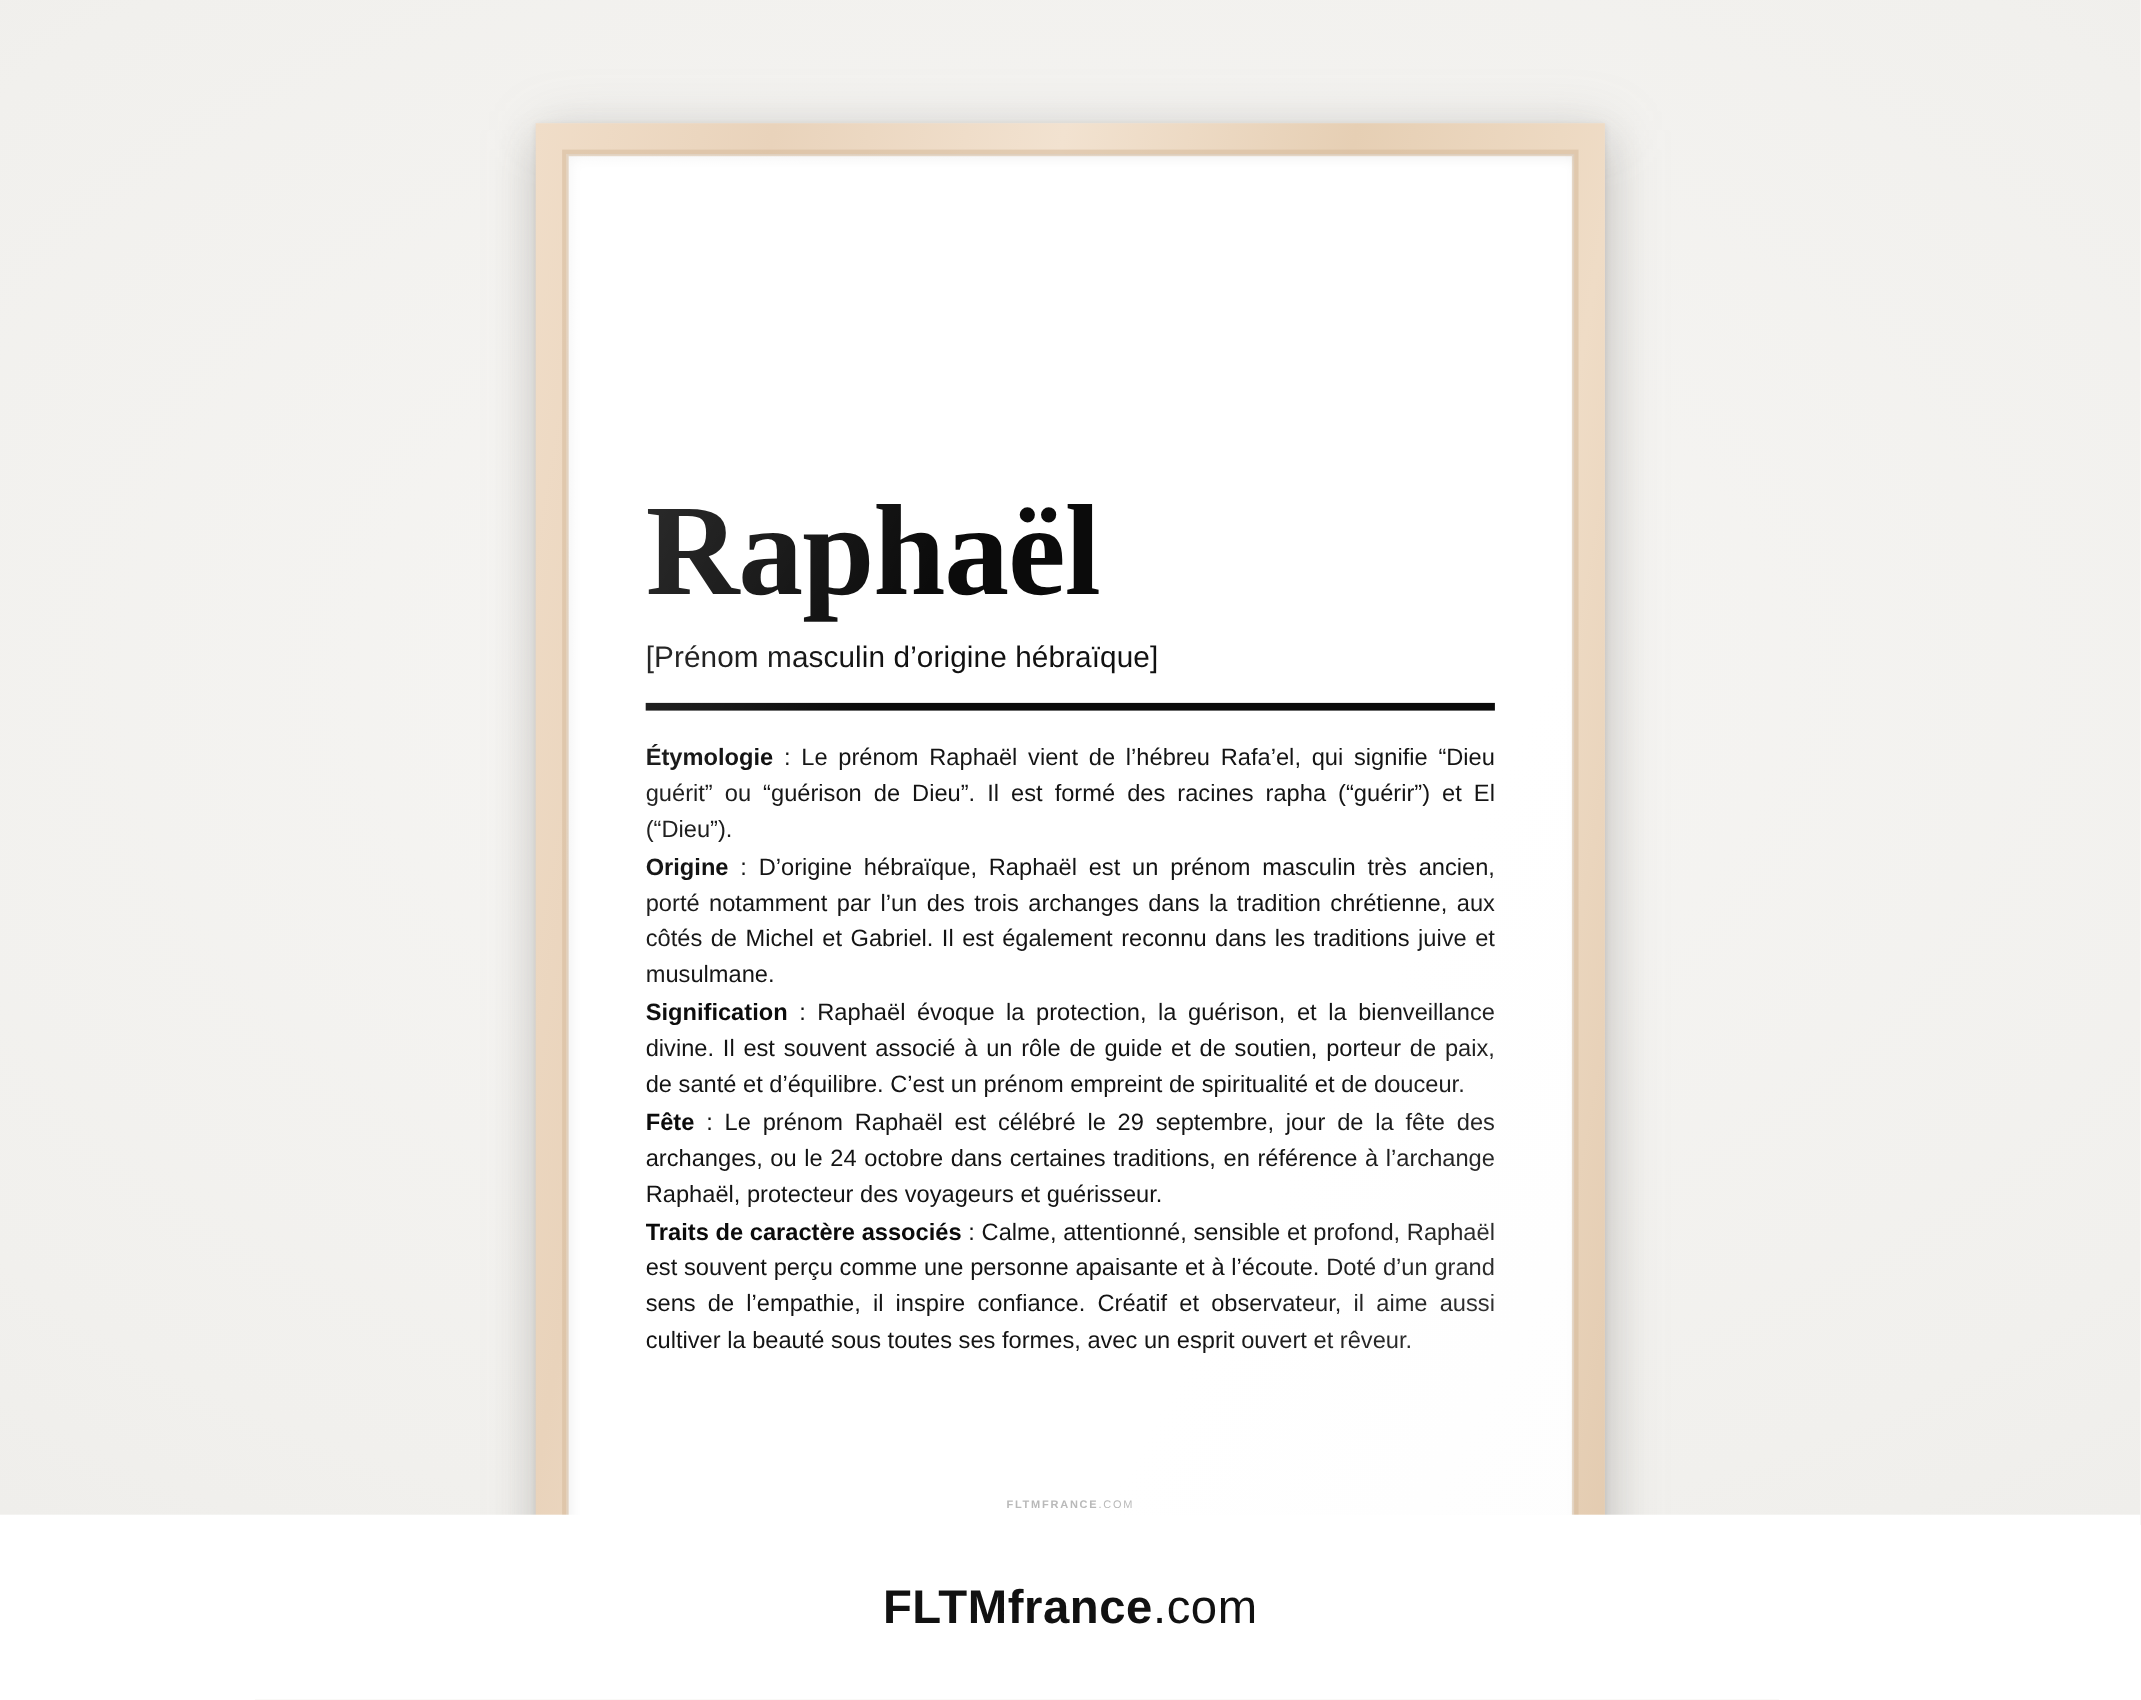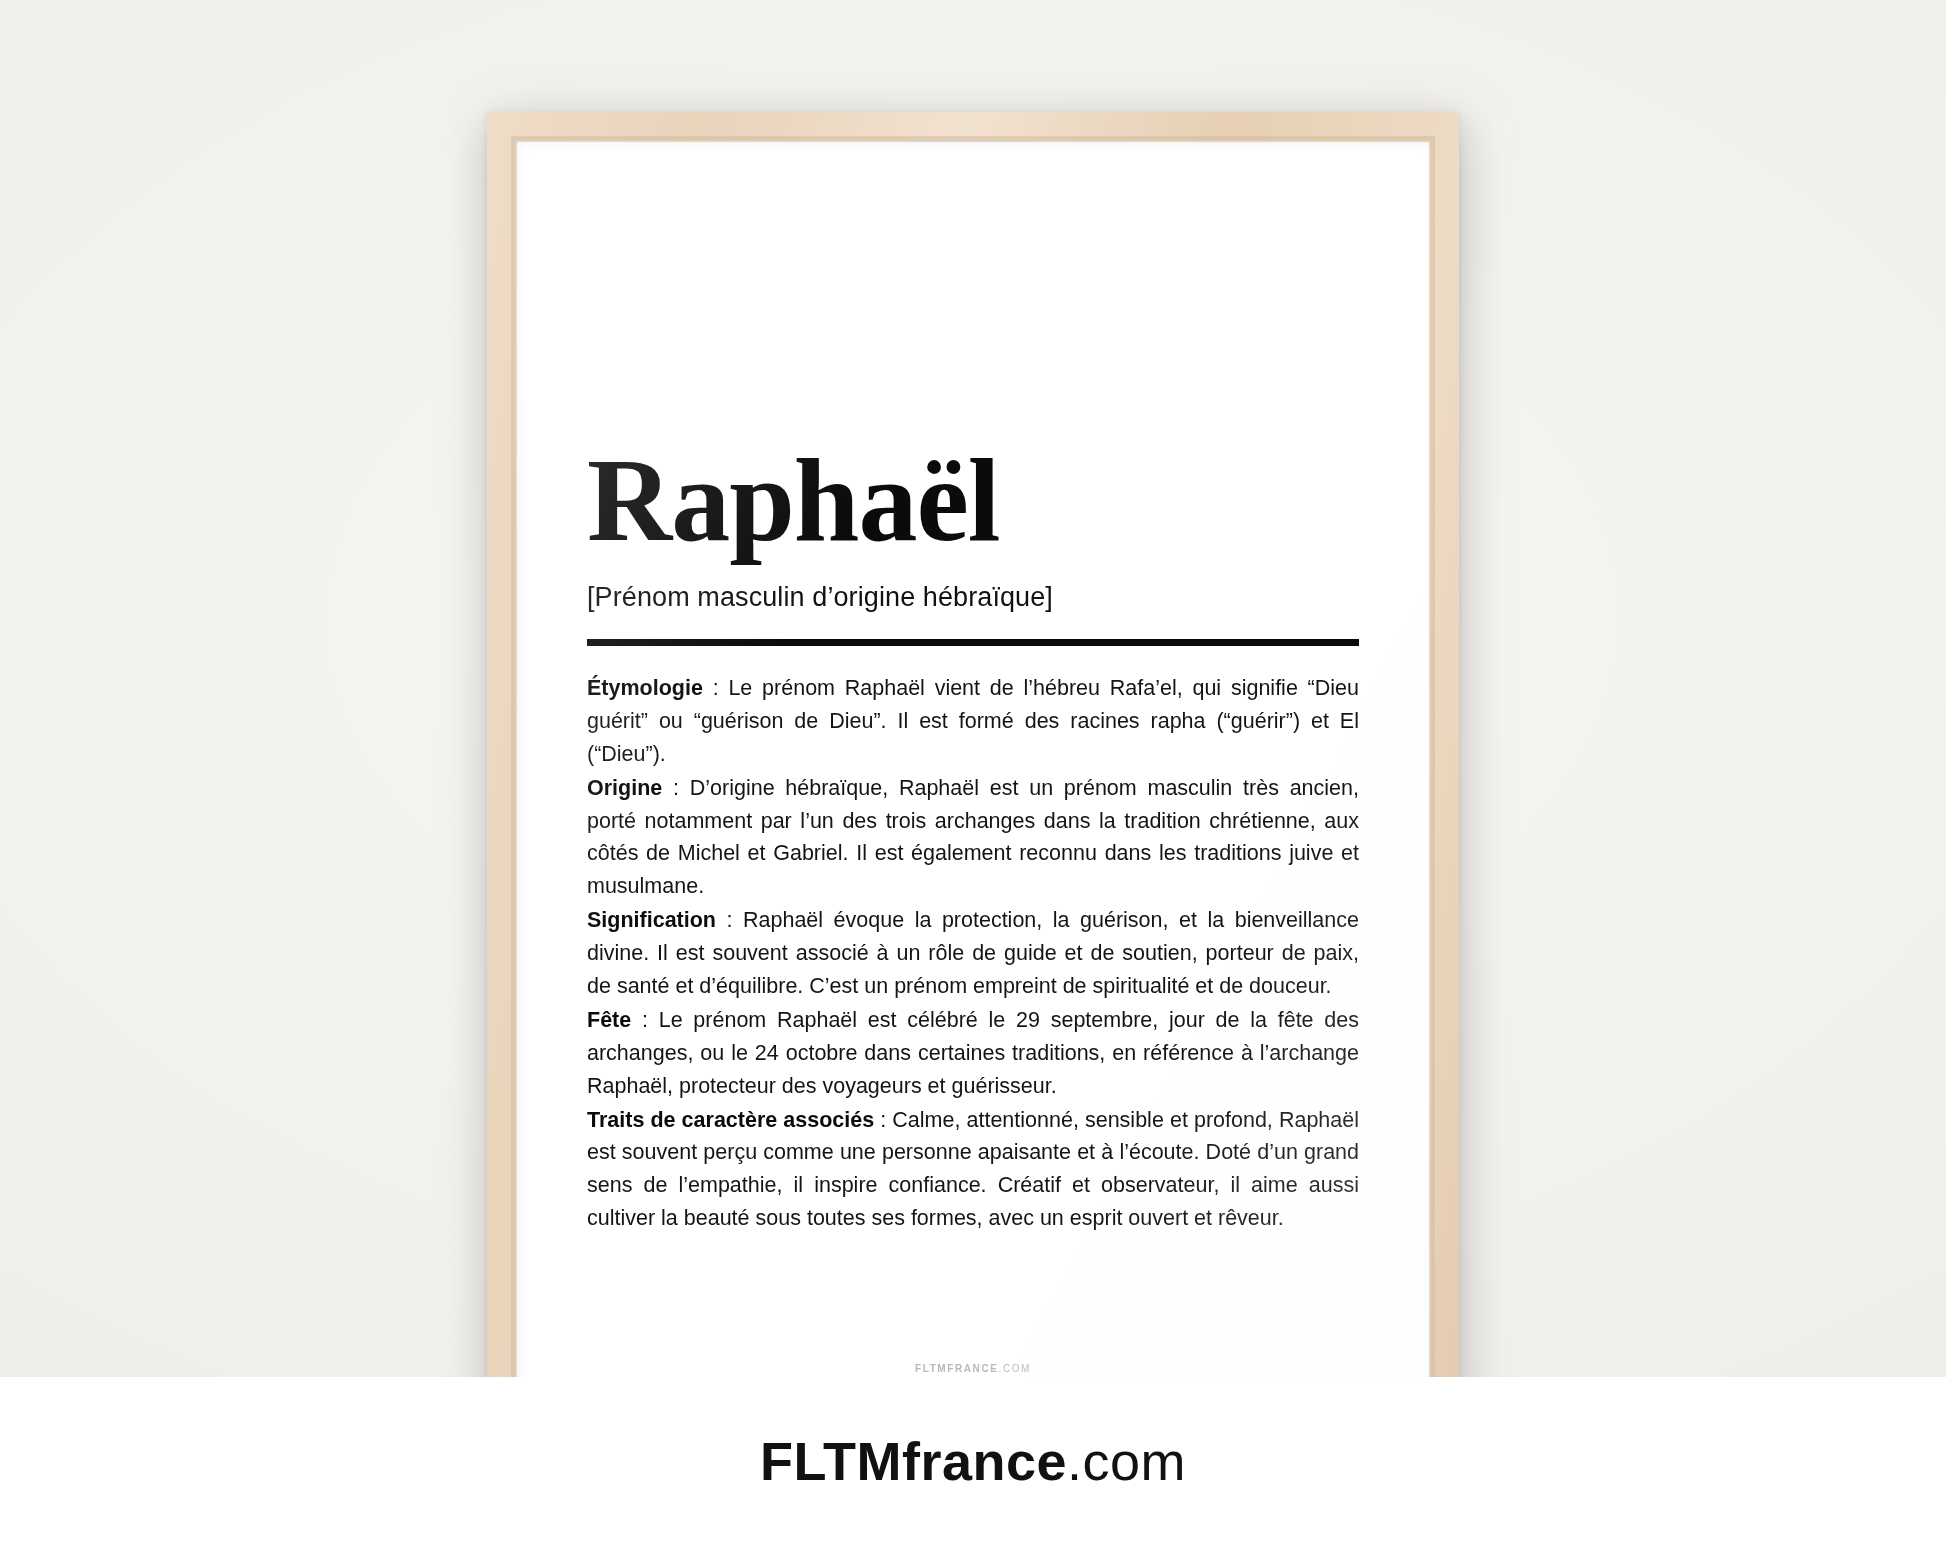--- a/index.html
+++ b/index.html
@@ -36,21 +36,21 @@
     left: 0;
     right: 0;
     bottom: 0;
     height: 168px;
     background: #ffffff;
     display: flex;
     align-items: center;
     justify-content: center;
   }
   .brand {
-    font-size: 54px;
+    font-size: 43px;
     letter-spacing: 0.5px;
     color: #111111;
     white-space: nowrap;
   }
   .brand .brand-strong { font-weight: 700; }
   .brand .brand-light { font-weight: 400; }
 
   
   .frame-shadow {
     position: absolute;

